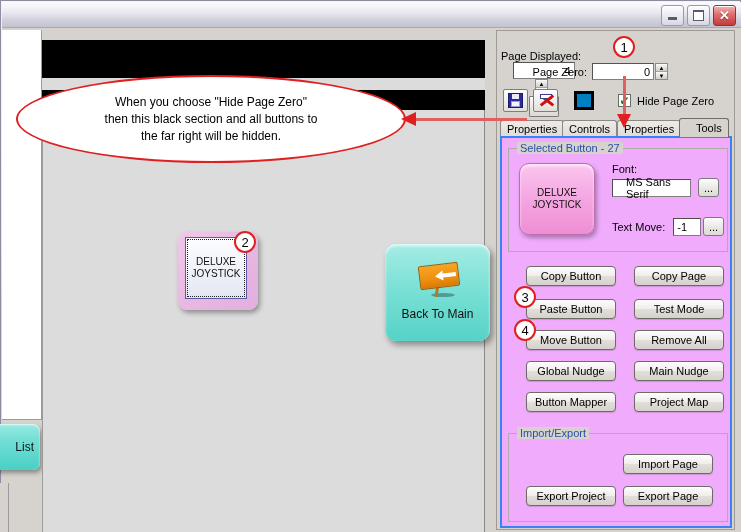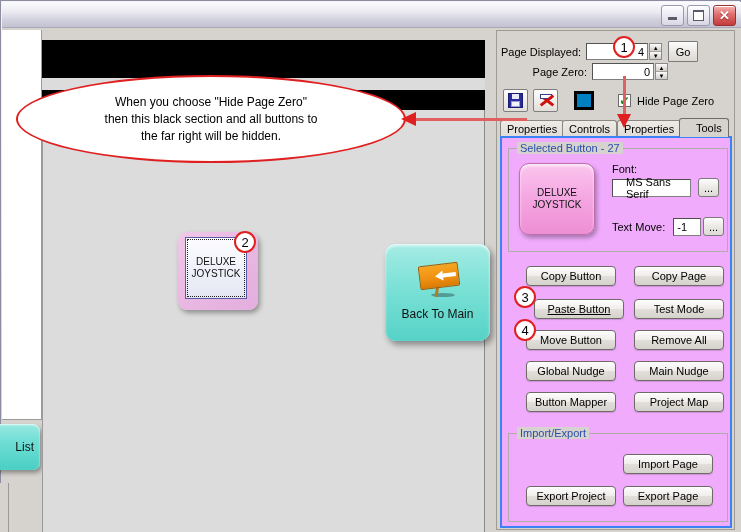--- a/index.html
+++ b/index.html
@@ -335,21 +335,21 @@
           <div class="sign-post"></div>
           <div class="sign-plate">
               <div class="sign-arrow"></div>
             </div>
         </div>
         <span>Back To Main</span>
       </div>
 
       <div class="right-panel">
 
-        <div class="row" style="left:4px;top:10px;">
+        <div class="row" style="left:4px;top:19px;flex-direction:column;">
           <span class="lbl">Page Displayed:</span>
           <div class="numbox" style="width:62px;margin-left:5px;">
             <span>4</span>
           </div>
           <div class="spin">
             <div>▲</div>
             <div>▼</div>
           </div>
           <div class="go-btn" style="margin-left:6px;">
             <span>Go</span>
@@ -424,21 +424,21 @@
               <span>...</span>
             </div>
           </div>
 
           <div class="abtn" style="left:24px;top:128px;">
               <span>Copy Button</span>
             </div>
           <div class="abtn" style="left:132px;top:128px;">
               <span>Copy Page</span>
             </div>
-          <div class="abtn" style="left:32px;top:161px;text-decoration:underline;">
+          <div class="abtn" style="left:24px;top:161px;">
               <span>Paste Button</span>
             </div>
           <div class="abtn" style="left:132px;top:161px;">
               <span>Test Mode</span>
             </div>
           <div class="abtn" style="left:24px;top:192px;">
               <span>Move Button</span>
             </div>
           <div class="abtn" style="left:132px;top:192px;justify-content:center;">
               <span>Remove All</span>

